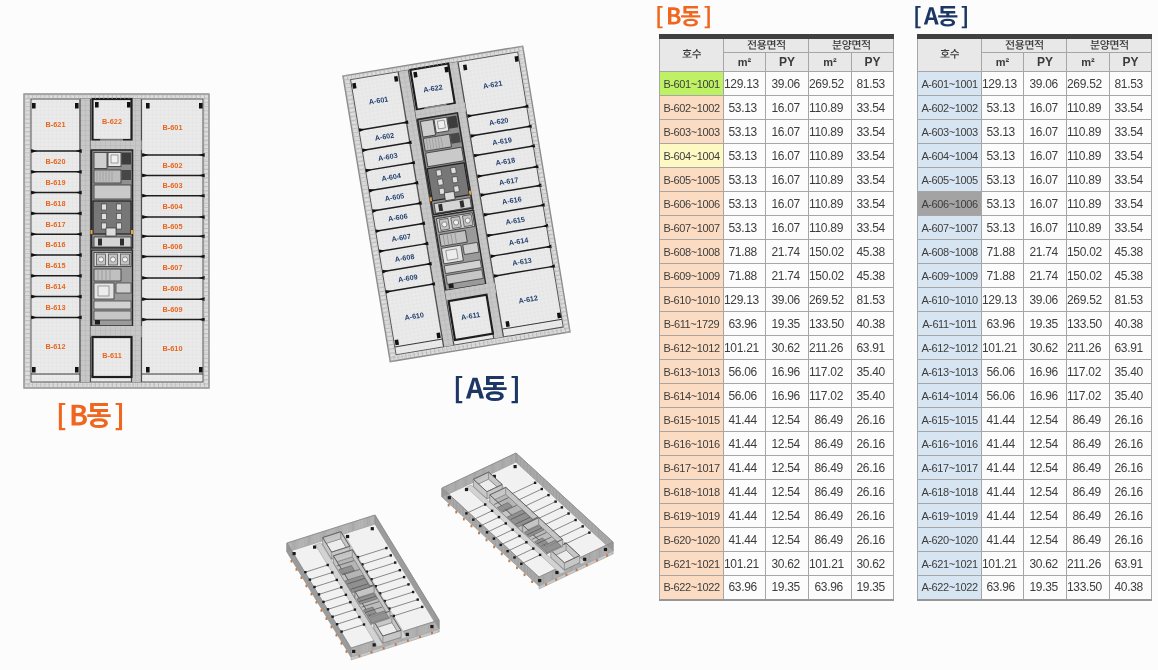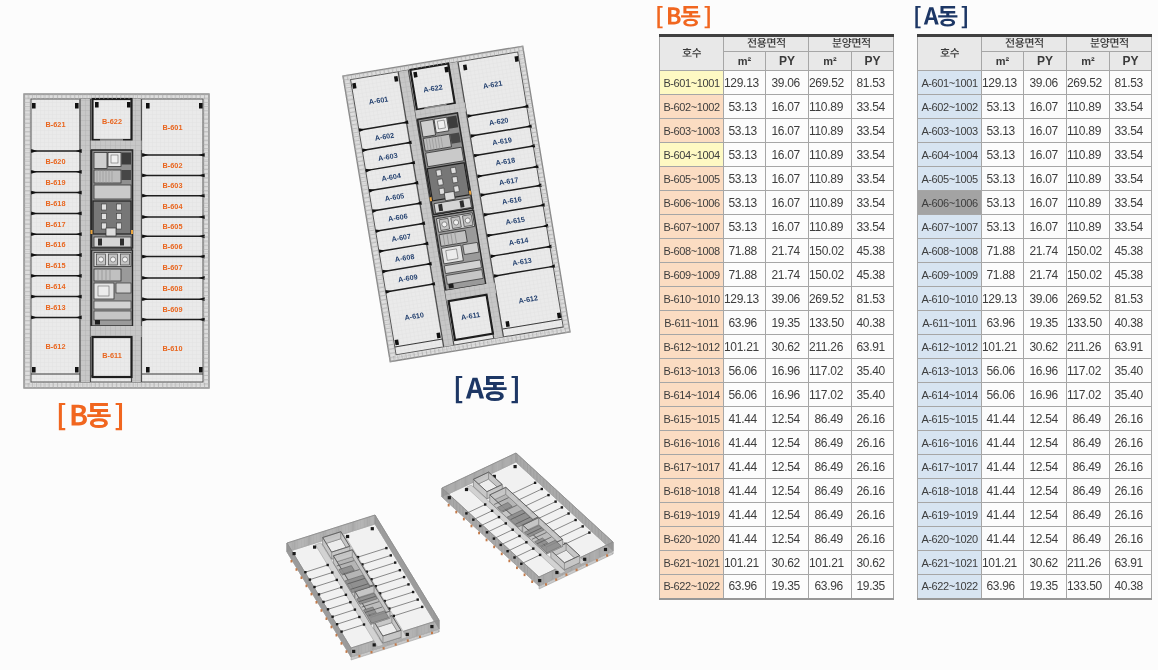--- a/index.html
+++ b/index.html
@@ -1,19 +1,19 @@
 <!DOCTYPE html>
 <html lang="ko"><head>
 <meta charset="utf-8">
 <style>
 * { margin:0; padding:0; box-sizing:border-box; }
 html,body { width:1158px; height:670px; background:#fcfcfc; font-family:"Liberation Sans",sans-serif; overflow:hidden; }
 .abs { position:absolute; }
 .ftab { position:absolute; top:34px; width:234px; border-collapse:collapse; table-layout:fixed;
-  border-top:3px solid #404040; border-bottom:2px solid #979797; }
+  border-top:5px solid #404040; border-bottom:2px solid #979797; }
 .ftab td { border:1px solid #a6a6a6; color:#3d3d3d; text-align:center; vertical-align:middle; }
 .ftab thead td { background:#e8e8e8; font-weight:bold; font-size:12px; color:#3a3a3a; height:16px; }
 .ftab thead tr.h2 td { height:19px; font-size:12px; }
 .ftab tbody td { height:24px; font-size:11.5px; letter-spacing:-0.3px; }
 .ftab td.u { font-size:11px; letter-spacing:-0.4px; }
 .ftab td.n { text-align:right; padding-right:8px; font-size:12px; }
 .kc { display:flex; justify-content:center; }
 </style>
 </head>
 <body>
@@ -704,21 +704,21 @@
       </tr>
 <tr class="h2">
         <td><span style="font-size:11px">m²</span></td>
         <td>PY</td>
         <td><span style="font-size:11px">m²</span></td>
         <td>PY</td>
       </tr>
 </thead>
     <tbody>
 <tr>
-        <td class="u" style="background:#fef9c3">B-601~1001</td>
+        <td class="u" style="background:#bef264">B-601~1001</td>
         <td class="n">129.13</td>
         <td class="n">39.06</td>
         <td class="n">269.52</td>
         <td class="n">81.53</td>
       </tr>
 <tr>
         <td class="u" style="background:#fbdcc2">B-602~1002</td>
         <td class="n">53.13</td>
         <td class="n">16.07</td>
         <td class="n">110.89</td>
@@ -774,21 +774,21 @@
         <td class="n">45.38</td>
       </tr>
 <tr>
         <td class="u" style="background:#fbdcc2">B-610~1010</td>
         <td class="n">129.13</td>
         <td class="n">39.06</td>
         <td class="n">269.52</td>
         <td class="n">81.53</td>
       </tr>
 <tr>
-        <td class="u" style="background:#fbdcc2">B-611~1011</td>
+        <td class="u" style="background:#fbdcc2">B-611~1729</td>
         <td class="n">63.96</td>
         <td class="n">19.35</td>
         <td class="n">133.50</td>
         <td class="n">40.38</td>
       </tr>
 <tr>
         <td class="u" style="background:#fbdcc2">B-612~1012</td>
         <td class="n">101.21</td>
         <td class="n">30.62</td>
         <td class="n">211.26</td>

